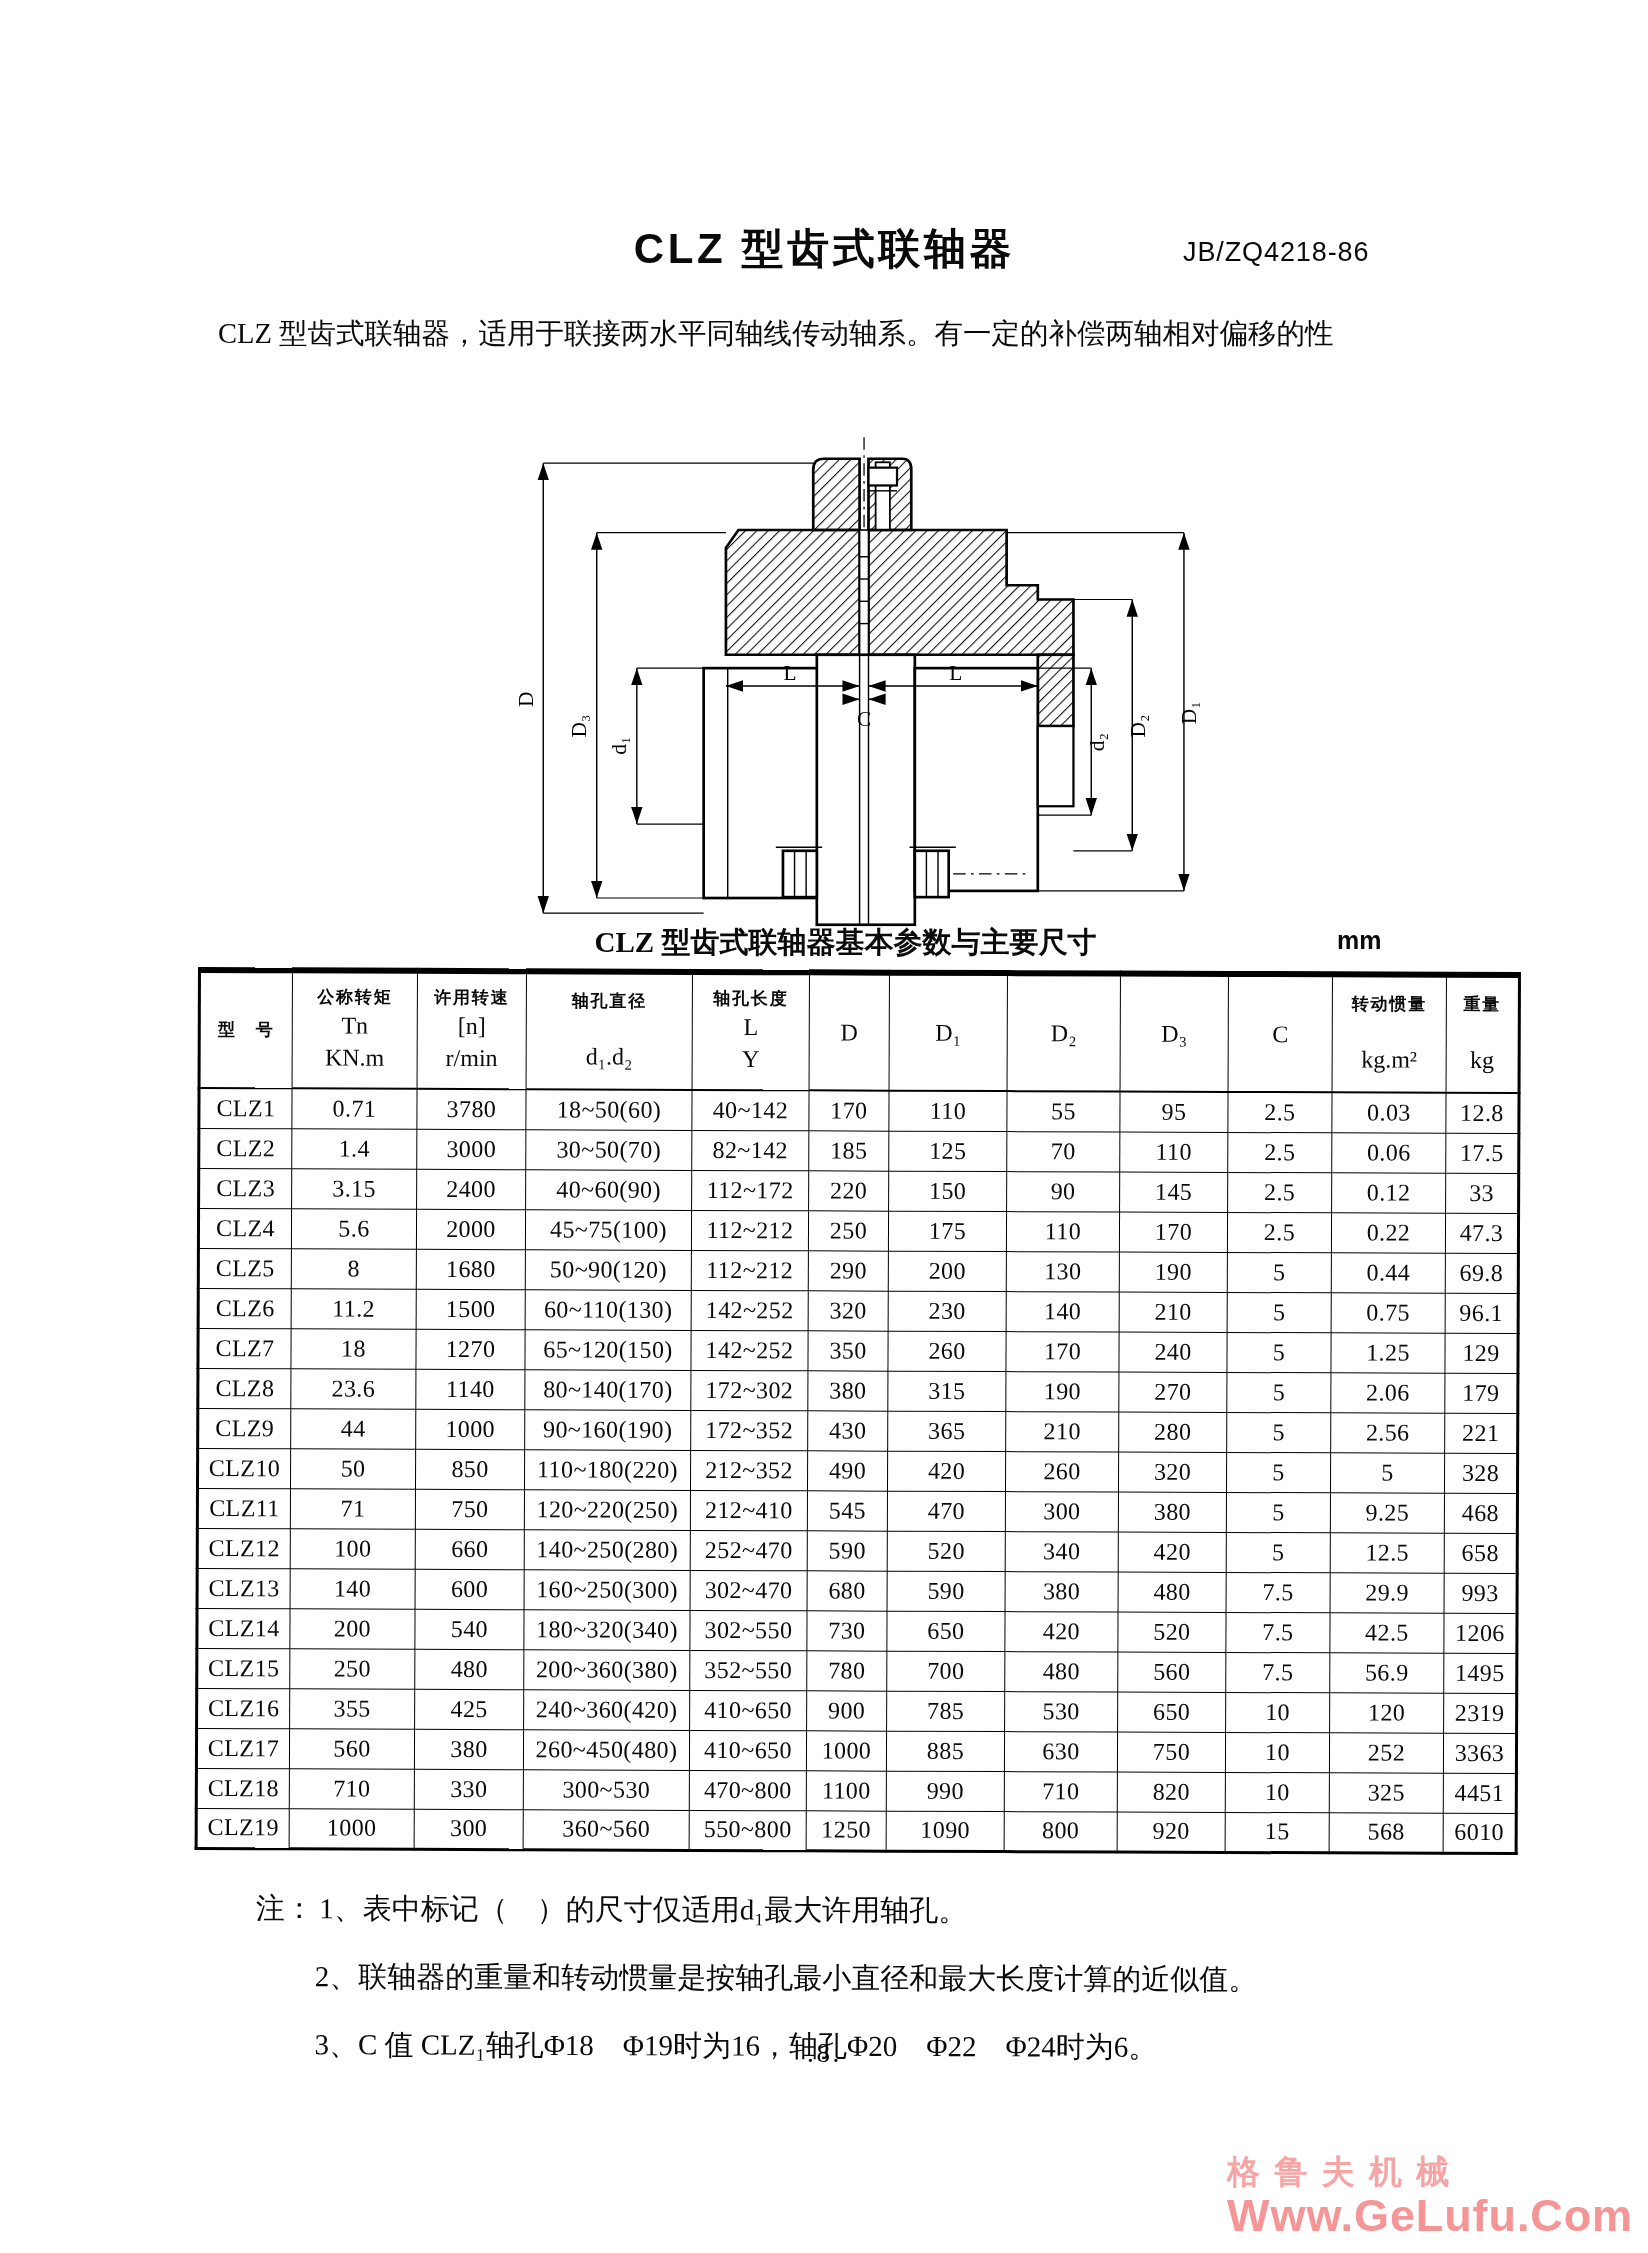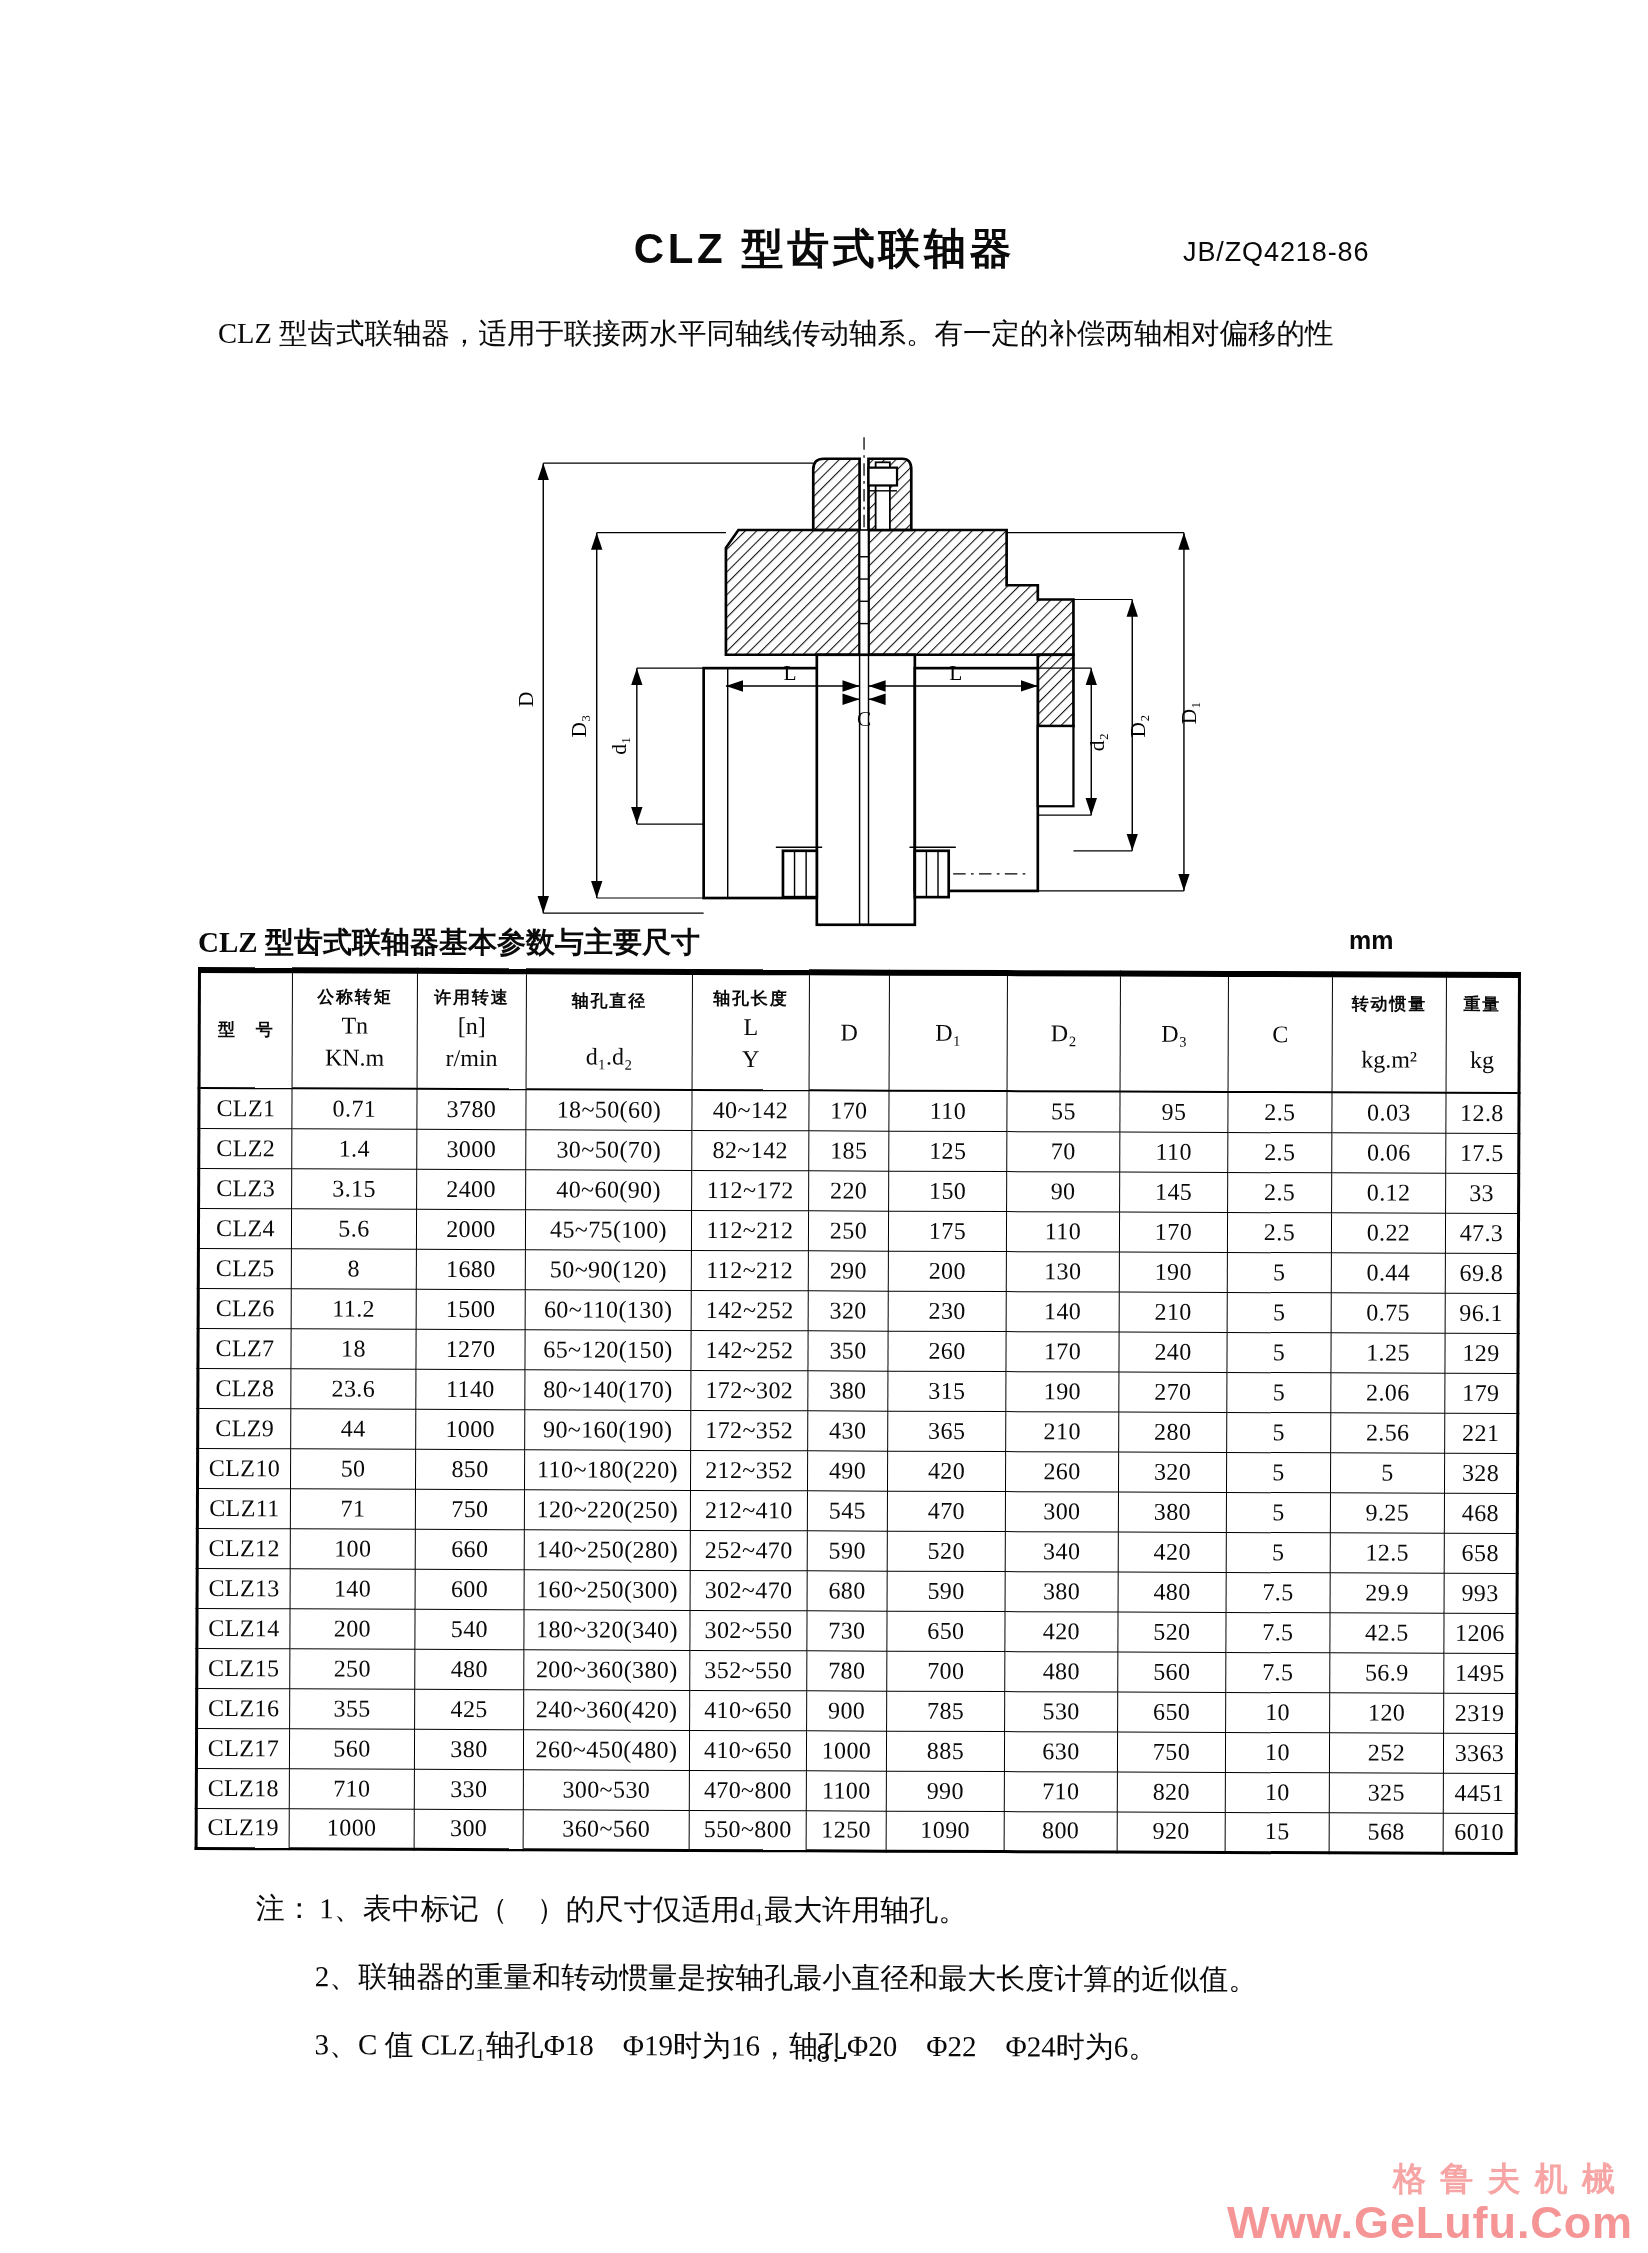--- a/index.html
+++ b/index.html
@@ -18,21 +18,21 @@
 
   .figure{position:absolute;top:432px;left:503px;width:731px;height:499px;}
   .figure svg{width:100%;height:100%;}
   .dim{stroke:#000;stroke-width:1.6;fill:none;}
   .ext{stroke:#000;stroke-width:1.3;fill:none;}
   .solid{stroke:#000;stroke-width:3;}
   .thin{stroke:#000;stroke-width:1.6;}
   .cl{stroke:#000;stroke-width:1.4;stroke-dasharray:14 6 3 6;fill:none;}
   .dimtxt{font-family:"Liberation Serif","DejaVu Serif",serif;font-size:24px;fill:#000;}
 
-  .tbl-caption{position:absolute;top:923px;left:198px;width:1319px;text-align:left;
+  .tbl-caption{position:absolute;top:923px;left:186px;width:1319px;text-align:center;
                font-size:29px;font-weight:bold;}
   .tbl-caption .unit{position:absolute;left:1151px;top:2.7px;font-weight:bold;font-size:25px;
                      font-family:"Liberation Sans","DejaVu Sans",sans-serif;}
 
   table.params{position:absolute;top:967px;left:198px;width:1319px;border-collapse:collapse;
                table-layout:fixed;transform:rotate(0.22deg);transform-origin:left top;
                border:3.6px solid #000;border-top:6.2px solid #000;}
   table.params th,table.params td{border:1.8px solid #000;text-align:center;padding:0;}
   table.params thead tr{height:118px;border-bottom:2.7px solid #000;}
   table.params th{font-weight:normal;font-size:24px;vertical-align:middle;}
@@ -45,21 +45,21 @@
 
   .notes{position:absolute;top:1874px;left:256px;font-size:29px;line-height:68px;
          transform:rotate(0.18deg);transform-origin:left top;}
   .note-line{white-space:nowrap;}
   .note-line.indent{padding-left:59px;}
   .note-label{margin-right:5.3px;}
 
   .pageno{position:absolute;top:2038px;left:0;width:100%;text-align:center;
           font-size:27px;letter-spacing:2.7px;}
 
-  .watermark{position:absolute;right:16px;bottom:6px;text-align:right;font-weight:bold;
+  .watermark{position:absolute;right:16px;bottom:13px;text-align:left;font-weight:bold;
              font-family:"Liberation Sans","DejaVu Sans",sans-serif;line-height:1.12;}
   .wm1{font-size:33px;color:#f7a4a4;letter-spacing:14.3px;margin-right:3.6px;}
   .wm2{font-size:45px;color:#f59595;letter-spacing:0.9px;}
 </style>
 </head>
 <body>
 
 <div>
 
   <div class="title-row">

